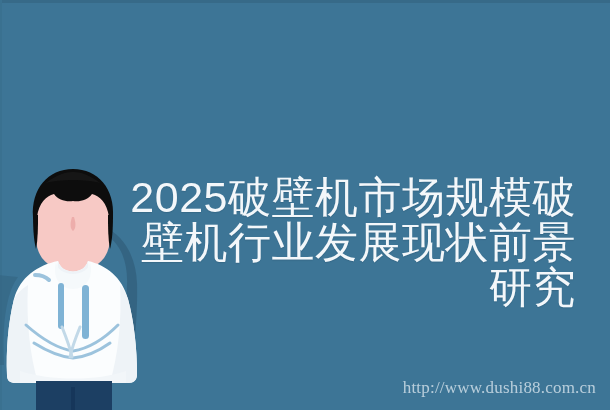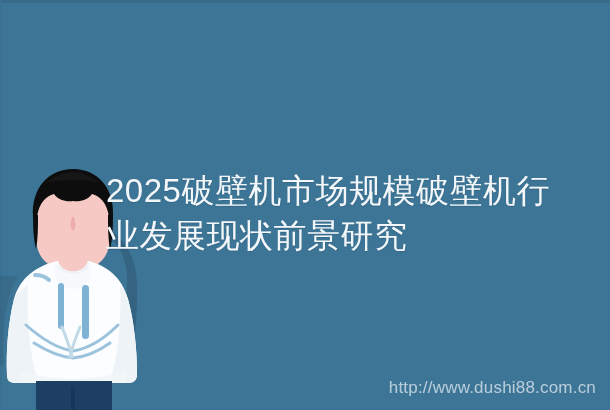--- a/index.html
+++ b/index.html
@@ -34,37 +34,38 @@
     background: #3a7190;
   }
 
   
   #headline {
     position: absolute;
     left: 106px;
     top: 146px;
     width: 470px;
     color: #f3f7fa;
-    font-size: 33px;
+    font-size: 43px;
     line-height: 45px;
     letter-spacing: 0.5px;
     font-weight: 400;
     text-shadow: 0 1px 1px rgba(20,50,70,0.18);
     white-space: normal;
+    text-align: right;
   }
 
   
   #watermark {
     position: absolute;
     right: 14px;
     bottom: 12px;
     color: rgba(232,240,245,0.72);
     font-size: 17px;
     letter-spacing: 0.2px;
-    font-family: Liberation Sans, sans-serif;
+    font-family: Liberation Serif, serif;
   }
 
   
   #person {
     position: absolute;
     left: 0;
     bottom: 0;
     width: 150px;
     height: 245px;
   }

